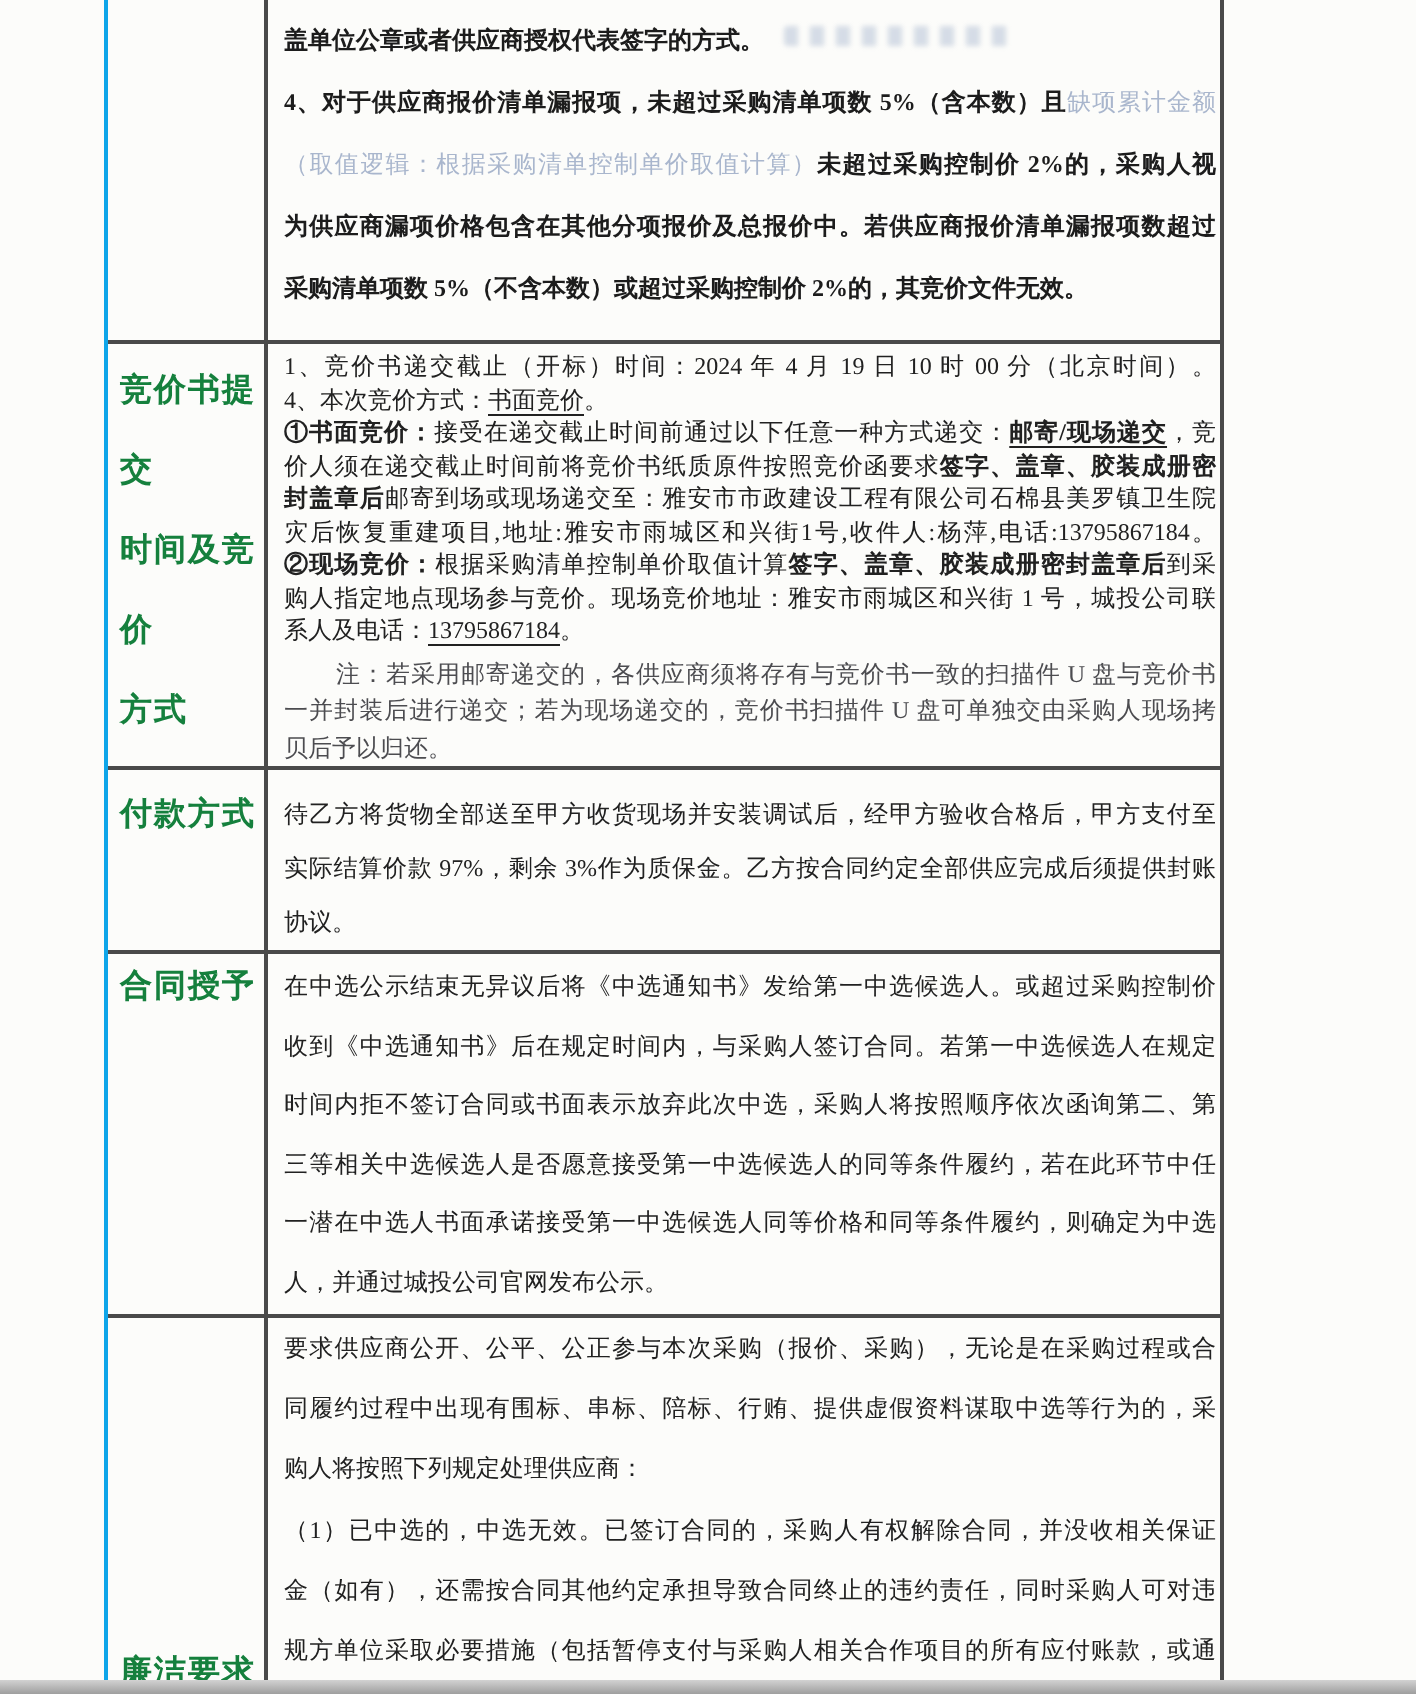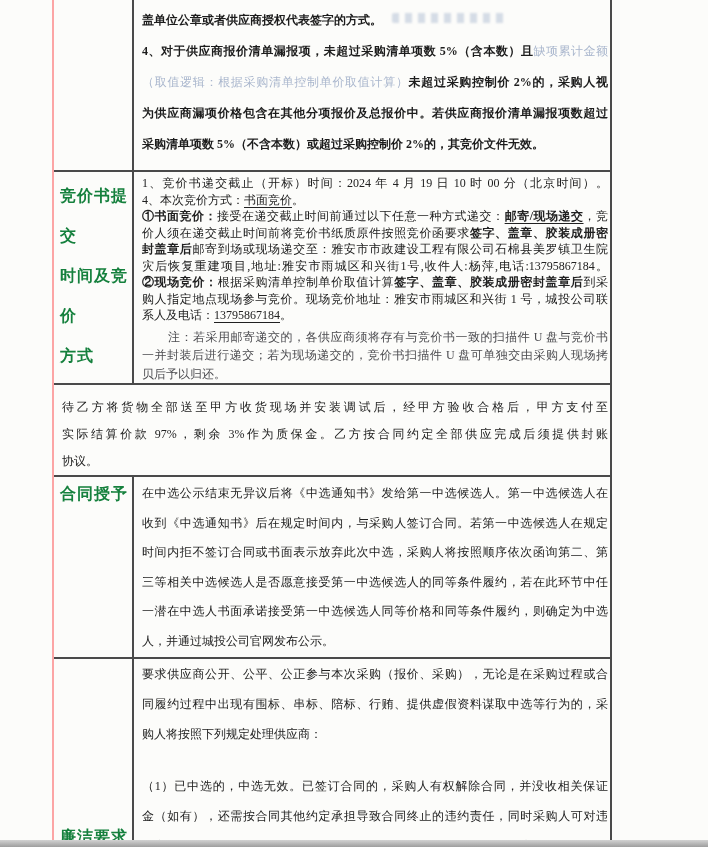--- a/index.html
+++ b/index.html
@@ -6,21 +6,21 @@
   body{
     width:708px;height:847px;position:relative;overflow:hidden;
     background:#fcfcfa;
     font-family:"Liberation Serif","DejaVu Serif",serif;
     color:#212121;
   }
   .page{position:absolute;inset:0;}
   
   .table{
     position:absolute;left:52px;top:0;width:560px;height:847px;
-    border-left:2px solid #fca5a5;border-right:2px solid #4a4a4a;
+    border-left:2px solid #0ea5e9;border-right:2px solid #4a4a4a;
     box-sizing:border-box;display:flex;flex-direction:column;
   }
   .row{display:flex;box-sizing:border-box;}
   .row.bt{border-top:2px solid #4a4a4a;}
   .r0{height:170px;}
   .r1{height:213px;}
   .r2{height:92px;}
   .r3{height:182px;}
   .r4{height:190px;}
   .lc{
@@ -41,21 +41,21 @@
   .r1 .lc{padding-top:4px;line-height:40px;}
   .r2 .lc{padding-top:13px;line-height:20px;}
   .r3 .lc{padding-top:7px;line-height:20px;}
   .r4 .lc{display:flex;align-items:flex-end;line-height:20px;}
   .b{font-weight:700;}
   .u{text-decoration:underline;text-underline-offset:3px;text-decoration-thickness:1px;}
   .blue{color:#a9b6cd;font-weight:400;}
   .note{color:#4c4c50;}
   .noteblock{margin-top:4px;line-height:18.5px;}
   .indent2{text-indent:26px;}
-  .mt5{margin-top:22px;}
+  .mt5{margin-top:1px;}
   
   .artifact{
     display:inline-block;width:112px;height:10px;margin-left:10px;vertical-align:1px;
     background:repeating-linear-gradient(90deg,rgba(150,168,198,.38) 0 7px,rgba(150,168,198,0) 7px 13px);
     filter:blur(1.2px);border-radius:2px;
   }
   
   .scan-band{
     position:absolute;left:0;right:0;bottom:0;height:7px;
     background:linear-gradient(#d2d2d2,#9e9e9e);
@@ -96,31 +96,32 @@
         <div class="ln"><span>系人及电话：</span><span class="u">13795867184</span><span>。</span></div>
         <div class="noteblock note">
           <div class="ln f indent2">注：若采用邮寄递交的，各供应商须将存有与竞价书一致的扫描件 U 盘与竞价书</div>
           <div class="ln f">一并封装后进行递交；若为现场递交的，竞价书扫描件 U 盘可单独交由采购人现场拷</div>
           <div class="ln">贝后予以归还。</div>
         </div>
       </div>
     </div>
 
     <div class="row r2 bt">
+      <div class="lc">付款方式</div>
       <div class="cc cc2">
         <div class="ln f">待乙方将货物全部送至甲方收货现场并安装调试后，经甲方验收合格后，甲方支付至</div>
         <div class="ln f">实际结算价款 97%，剩余 3%作为质保金。乙方按合同约定全部供应完成后须提供封账</div>
         <div class="ln">协议。</div>
       </div>
     </div>
 
     <div class="row r3 bt">
       <div class="lc">合同授予</div>
       <div class="cc cc3">
-        <div class="ln f">在中选公示结束无异议后将《中选通知书》发给第一中选候选人。第一中选候选人在</div>
+        <div class="ln f">在中选公示结束无异议后将《中选通知书》发给第一中选候选人。或超过采购控制价</div>
         <div class="ln f">收到《中选通知书》后在规定时间内，与采购人签订合同。若第一中选候选人在规定</div>
         <div class="ln f">时间内拒不签订合同或书面表示放弃此次中选，采购人将按照顺序依次函询第二、第</div>
         <div class="ln f">三等相关中选候选人是否愿意接受第一中选候选人的同等条件履约，若在此环节中任</div>
         <div class="ln f">一潜在中选人书面承诺接受第一中选候选人同等价格和同等条件履约，则确定为中选</div>
         <div class="ln">人，并通过城投公司官网发布公示。</div>
       </div>
     </div>
 
     <div class="row r4 bt">
       <div class="lc">

